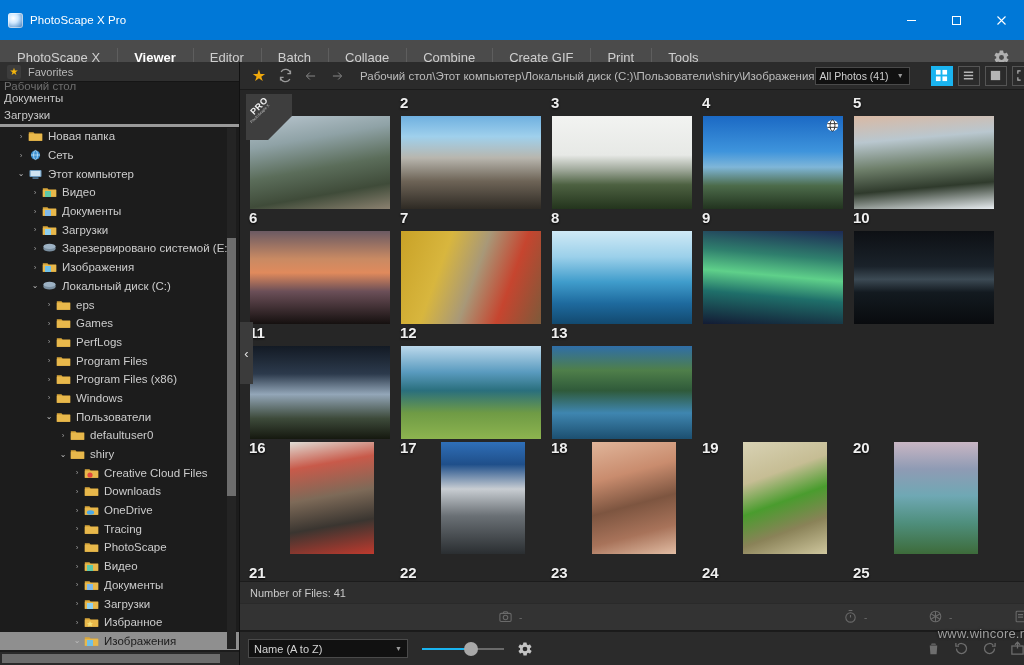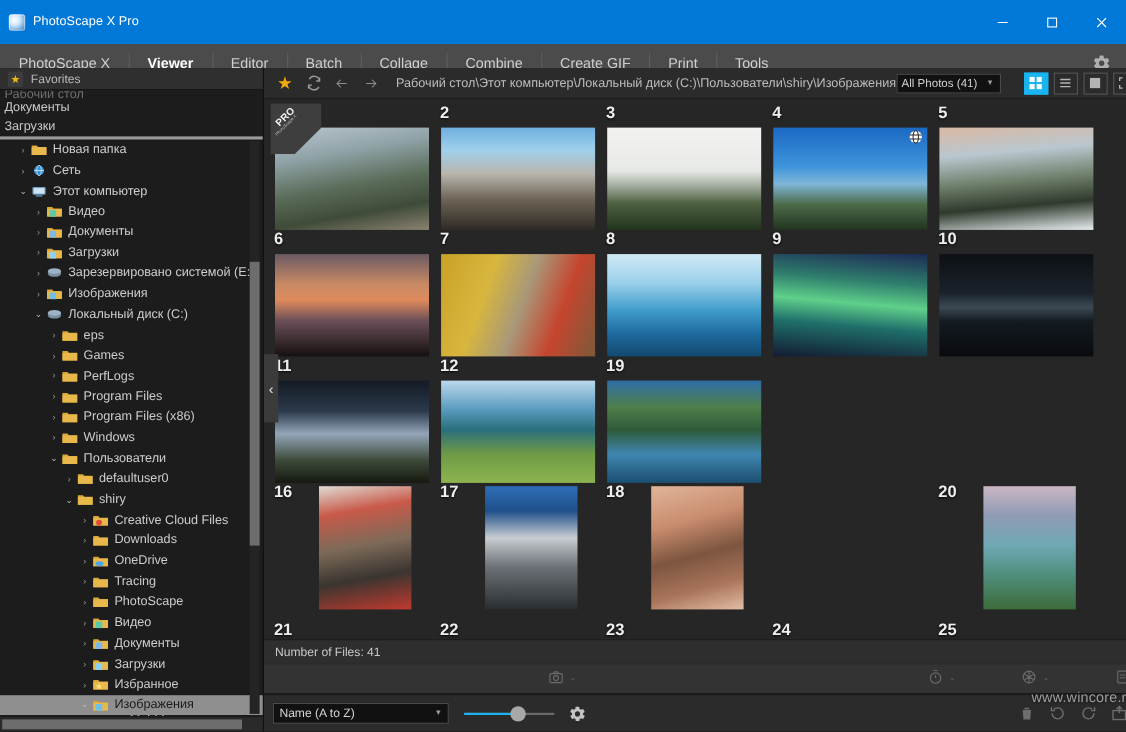--- a/index.html
+++ b/index.html
@@ -683,34 +683,38 @@
             </div>
             <div class="cell" style="left: 6px; top: 234px; width: 151px; height: 115px;">
               <div class="num">11</div>
               <div class="thumb" style="width: 140px; height: 93px; left: 4px; background: linear-gradient(rgb(19, 26, 36) 0%, rgb(44, 58, 76) 30%, rgb(147, 166, 184) 52%, rgb(61, 74, 58) 78%, rgb(21, 24, 15) 100%);"></div>
             </div>
             <div class="cell" style="left: 157px; top: 234px; width: 151px; height: 115px;">
               <div class="num">12</div>
               <div class="thumb" style="width: 140px; height: 93px; left: 4px; background: linear-gradient(rgb(188, 217, 236) 0%, rgb(90, 155, 191) 28%, rgb(42, 111, 125) 48%, rgb(111, 155, 69) 72%, rgb(141, 180, 79) 100%);"></div>
             </div>
             <div class="cell" style="left: 308px; top: 234px; width: 151px; height: 115px;">
-              <div class="num">19</div>
+              <div class="num">13</div>
               <div class="thumb" style="width: 140px; height: 93px; left: 4px; background: linear-gradient(rgb(47, 110, 168) 0%, rgb(79, 127, 74) 26%, rgb(47, 90, 58) 48%, rgb(63, 134, 176) 72%, rgb(28, 79, 112) 100%);"></div>
             </div>
             <div class="cell" style="left: 6px; top: 349px; width: 151px; height: 115px;">
               <div class="num">16</div>
               <div class="thumb" style="width: 84px; height: 112px; left: 44px; background: linear-gradient(170deg, rgb(224, 220, 212) 0%, rgb(200, 90, 74) 22%, rgb(125, 106, 88) 48%, rgb(58, 53, 48) 72%, rgb(191, 58, 46) 100%);"></div>
             </div>
             <div class="cell" style="left: 157px; top: 349px; width: 151px; height: 115px;">
               <div class="num">17</div>
               <div class="thumb" style="width: 84px; height: 112px; left: 44px; background: linear-gradient(rgb(47, 111, 184) 0%, rgb(31, 79, 138) 20%, rgb(200, 205, 210) 42%, rgb(106, 112, 117) 66%, rgb(42, 46, 49) 100%);"></div>
             </div>
             <div class="cell" style="left: 308px; top: 349px; width: 151px; height: 115px;">
               <div class="num">18</div>
               <div class="thumb" style="width: 84px; height: 112px; left: 44px; background: linear-gradient(165deg, rgb(224, 181, 154) 0%, rgb(201, 140, 110) 30%, rgb(125, 85, 64) 55%, rgb(168, 115, 90) 78%, rgb(226, 189, 164) 100%);"></div>
+            </div>
+            <div class="cell" style="left: 459px; top: 349px; width: 151px; height: 115px;">
+              <div class="num">19</div>
+              <div class="thumb" style="width: 84px; height: 112px; left: 44px; background: linear-gradient(160deg, rgb(216, 210, 180) 0%, rgb(198, 189, 148) 30%, rgb(74, 156, 46) 52%, rgb(138, 130, 88) 74%, rgb(207, 199, 158) 100%);"></div>
             </div>
             <div class="cell" style="left: 610px; top: 349px; width: 151px; height: 115px;">
               <div class="num">20</div>
               <div class="thumb" style="width: 84px; height: 112px; left: 44px; background: linear-gradient(rgb(201, 182, 196) 0%, rgb(143, 155, 180) 24%, rgb(111, 168, 180) 48%, rgb(79, 143, 125) 72%, rgb(61, 107, 58) 100%);"></div>
             </div>
             <div class="cell" style="left: 6px; top: 474px; width: 151px; height: 115px;">
               <div class="num">21</div>
             </div>
             <div class="cell" style="left: 157px; top: 474px; width: 151px; height: 115px;">
               <div class="num">22</div>

